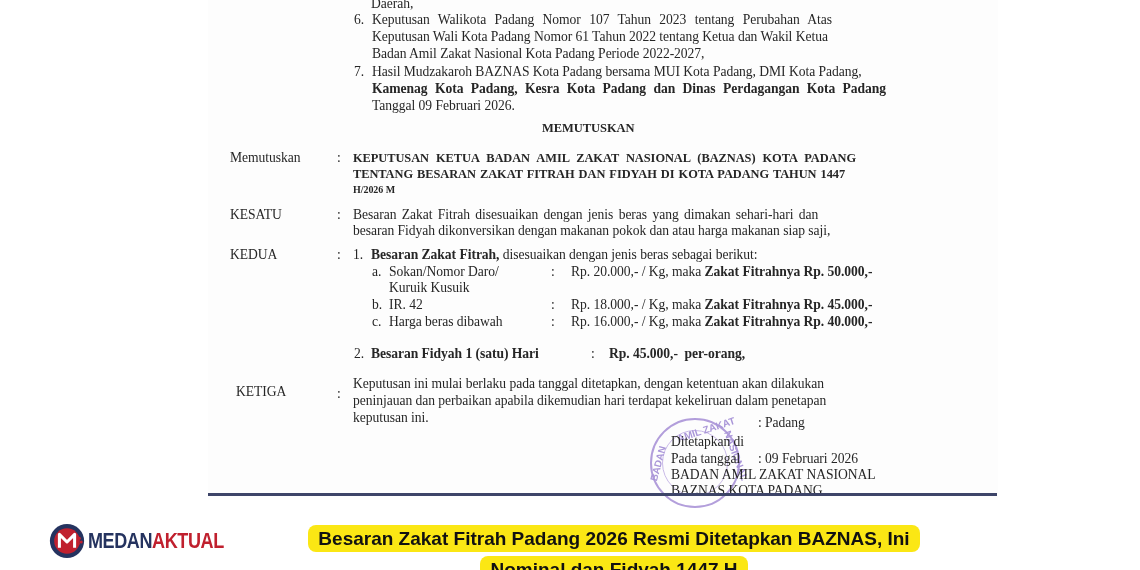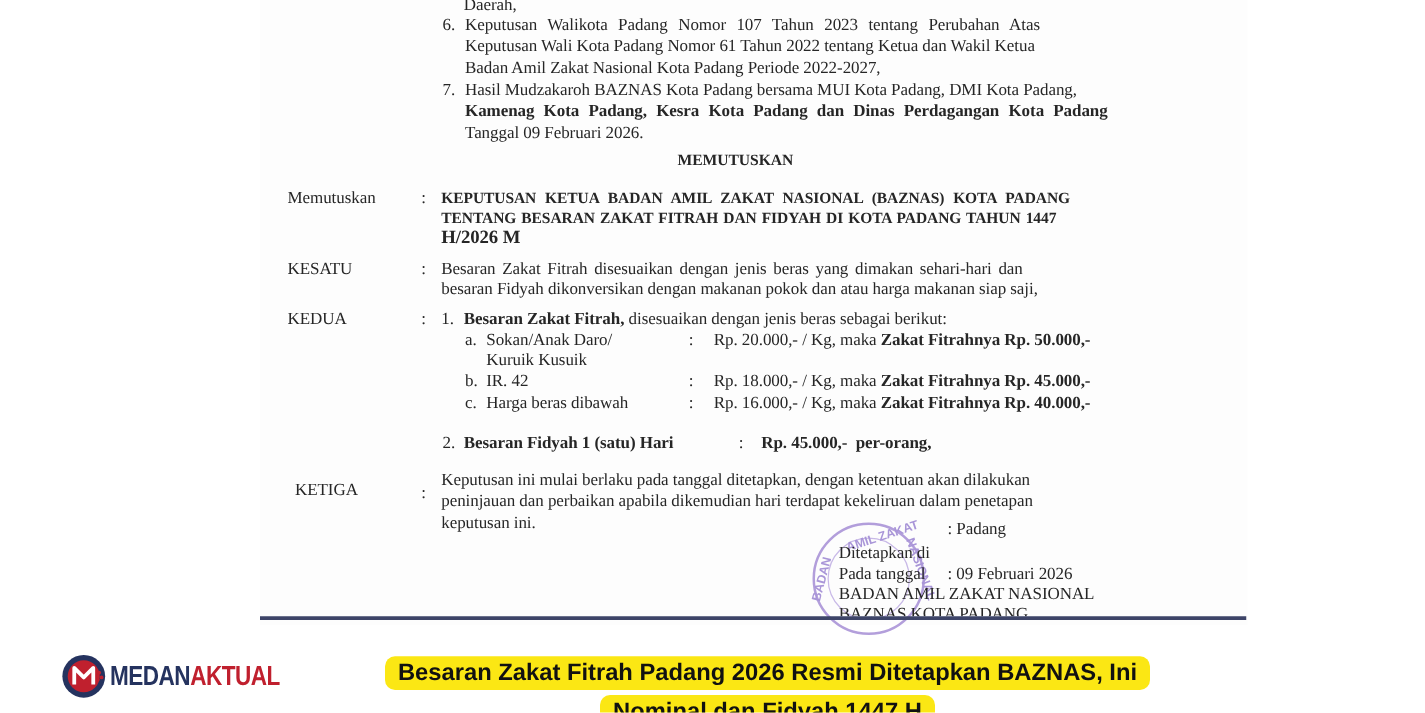--- a/index.html
+++ b/index.html
@@ -47,35 +47,35 @@
 <div class="t" style="left:372px; top:64px;">Hasil Mudzakaroh BAZNAS Kota Padang bersama MUI Kota Padang, DMI Kota Padang,</div>
 <div class="t" style="left:372px; top:81px; word-spacing:4px;font-weight:bold;">Kamenag Kota Padang, Kesra Kota Padang dan Dinas Perdagangan Kota Padang</div>
 <div class="t" style="left:372px; top:98px;">Tanggal 09 Februari 2026.</div>
 
 <div class="t b" style="left:542px; top:120px; font-size:12.5px;">MEMUTUSKAN</div>
 
 <div class="t" style="left:230px; top:150px;">Memutuskan</div>
 <div class="t" style="left:337px; top:150px;">:</div>
 <div class="t b" style="left:353px; top:150px; font-size:12.4px; word-spacing:4px;">KEPUTUSAN KETUA BADAN AMIL ZAKAT NASIONAL (BAZNAS) KOTA PADANG</div>
 <div class="t b" style="left:353px; top:166px; font-size:12.4px; word-spacing:1px;">TENTANG BESARAN ZAKAT FITRAH DAN FIDYAH DI KOTA PADANG TAHUN 1447</div>
-<div class="t b" style="left:353px; top:182px; font-size:15px;">H/2026 M</div>
+<div class="t b" style="left:353px; top:182px; font-size:10px;">H/2026 M</div>
 
 <div class="t" style="left:230px; top:207px;">KESATU</div>
 <div class="t" style="left:337px; top:207px;">:</div>
 <div class="t" style="left:353px; top:207px; word-spacing:2px;">Besaran Zakat Fitrah disesuaikan dengan jenis beras yang dimakan sehari-hari dan</div>
 <div class="t" style="left:353px; top:223px;text-align:center;">besaran Fidyah dikonversikan dengan makanan pokok dan atau harga makanan siap saji,</div>
 
 <div class="t" style="left:230px; top:247px;">KEDUA</div>
 <div class="t" style="left:337px; top:247px;">:</div>
 <div class="t" style="left:353px; top:247px;">1.</div>
 <div class="t" style="left:371px; top:247px;"><span class="b">Besaran Zakat Fitrah,</span><span> disesuaikan dengan jenis beras sebagai berikut:</span></div>
 
 <div>
   <div class="t" style="left:372px; top:264px;">a.</div>
-  <div class="t" style="left:389px; top:264px;">Sokan/Anak Daro/</div>
+  <div class="t" style="left:389px; top:264px;">Sokan/Nomor Daro/</div>
   <div class="t" style="left:389px; top:280px;">Kuruik Kusuik</div>
   <div class="t" style="left:551px; top:264px;">:</div>
   <div class="t" style="left:571px; top:264px;"><span>Rp. 20.000,- / Kg, maka </span><span class="b">Zakat Fitrahnya Rp. 50.000,-</span></div>
 </div>
 
 <div>
   <div class="t" style="left:372px; top:297px;">b.</div>
   <div class="t" style="left:389px; top:297px;">IR. 42</div>
   <div class="t" style="left:551px; top:297px;">:</div>
   <div class="t" style="left:571px; top:297px;"><span>Rp. 18.000,- / Kg, maka </span><span class="b">Zakat Fitrahnya Rp. 45.000,-</span></div>

